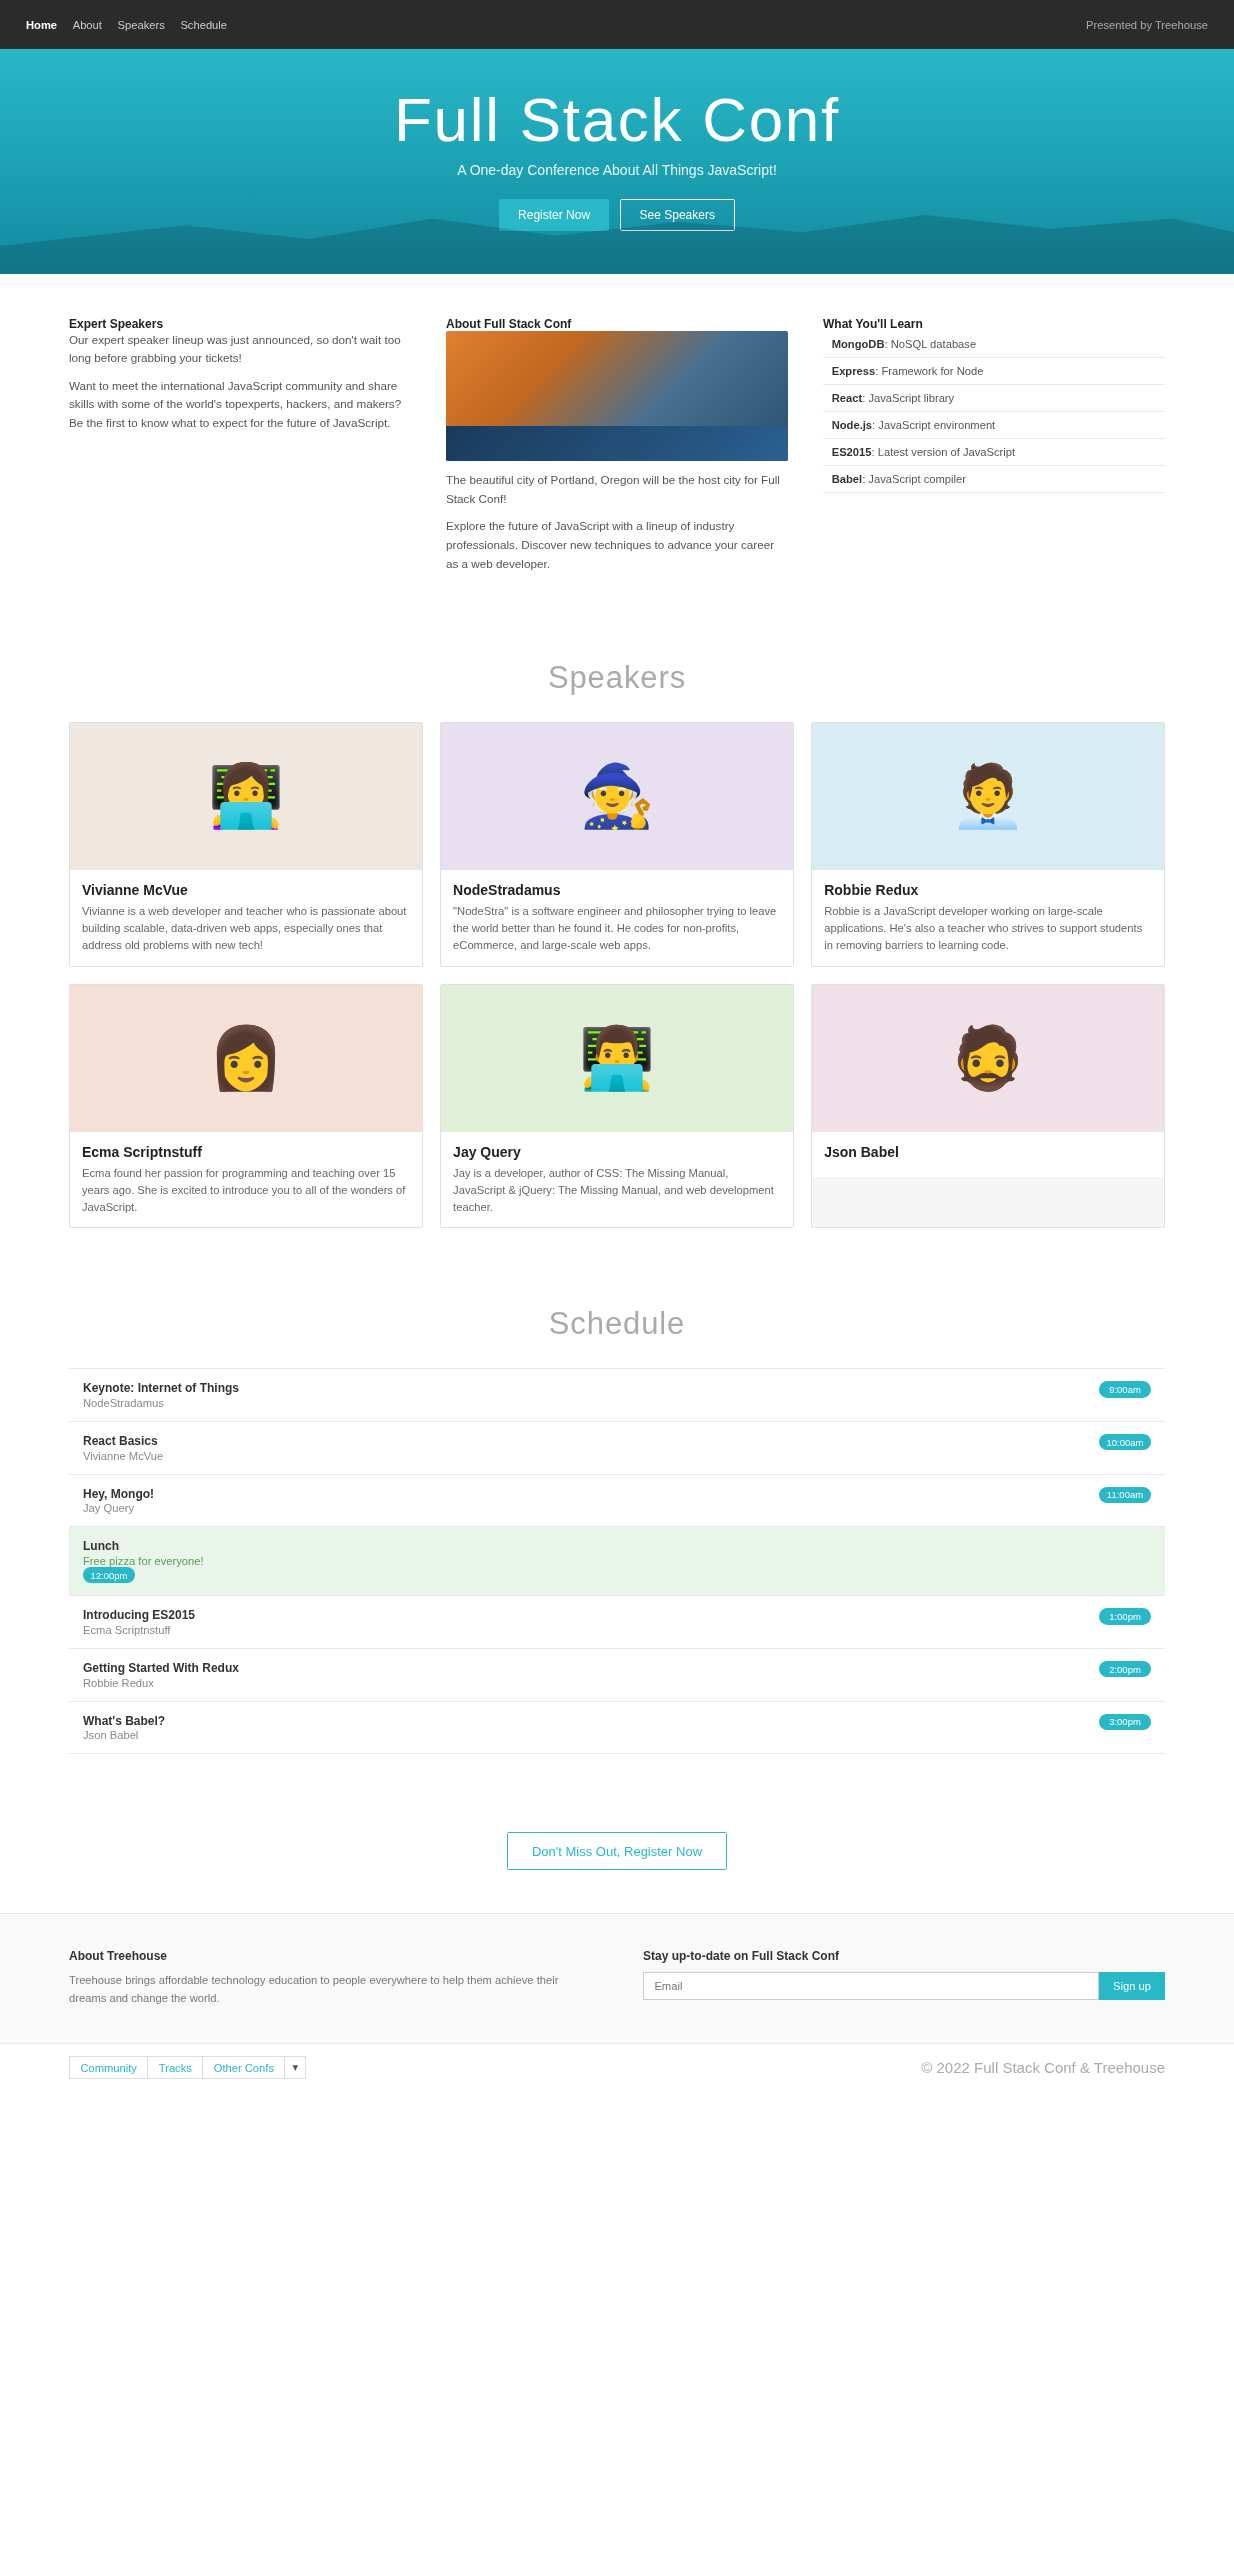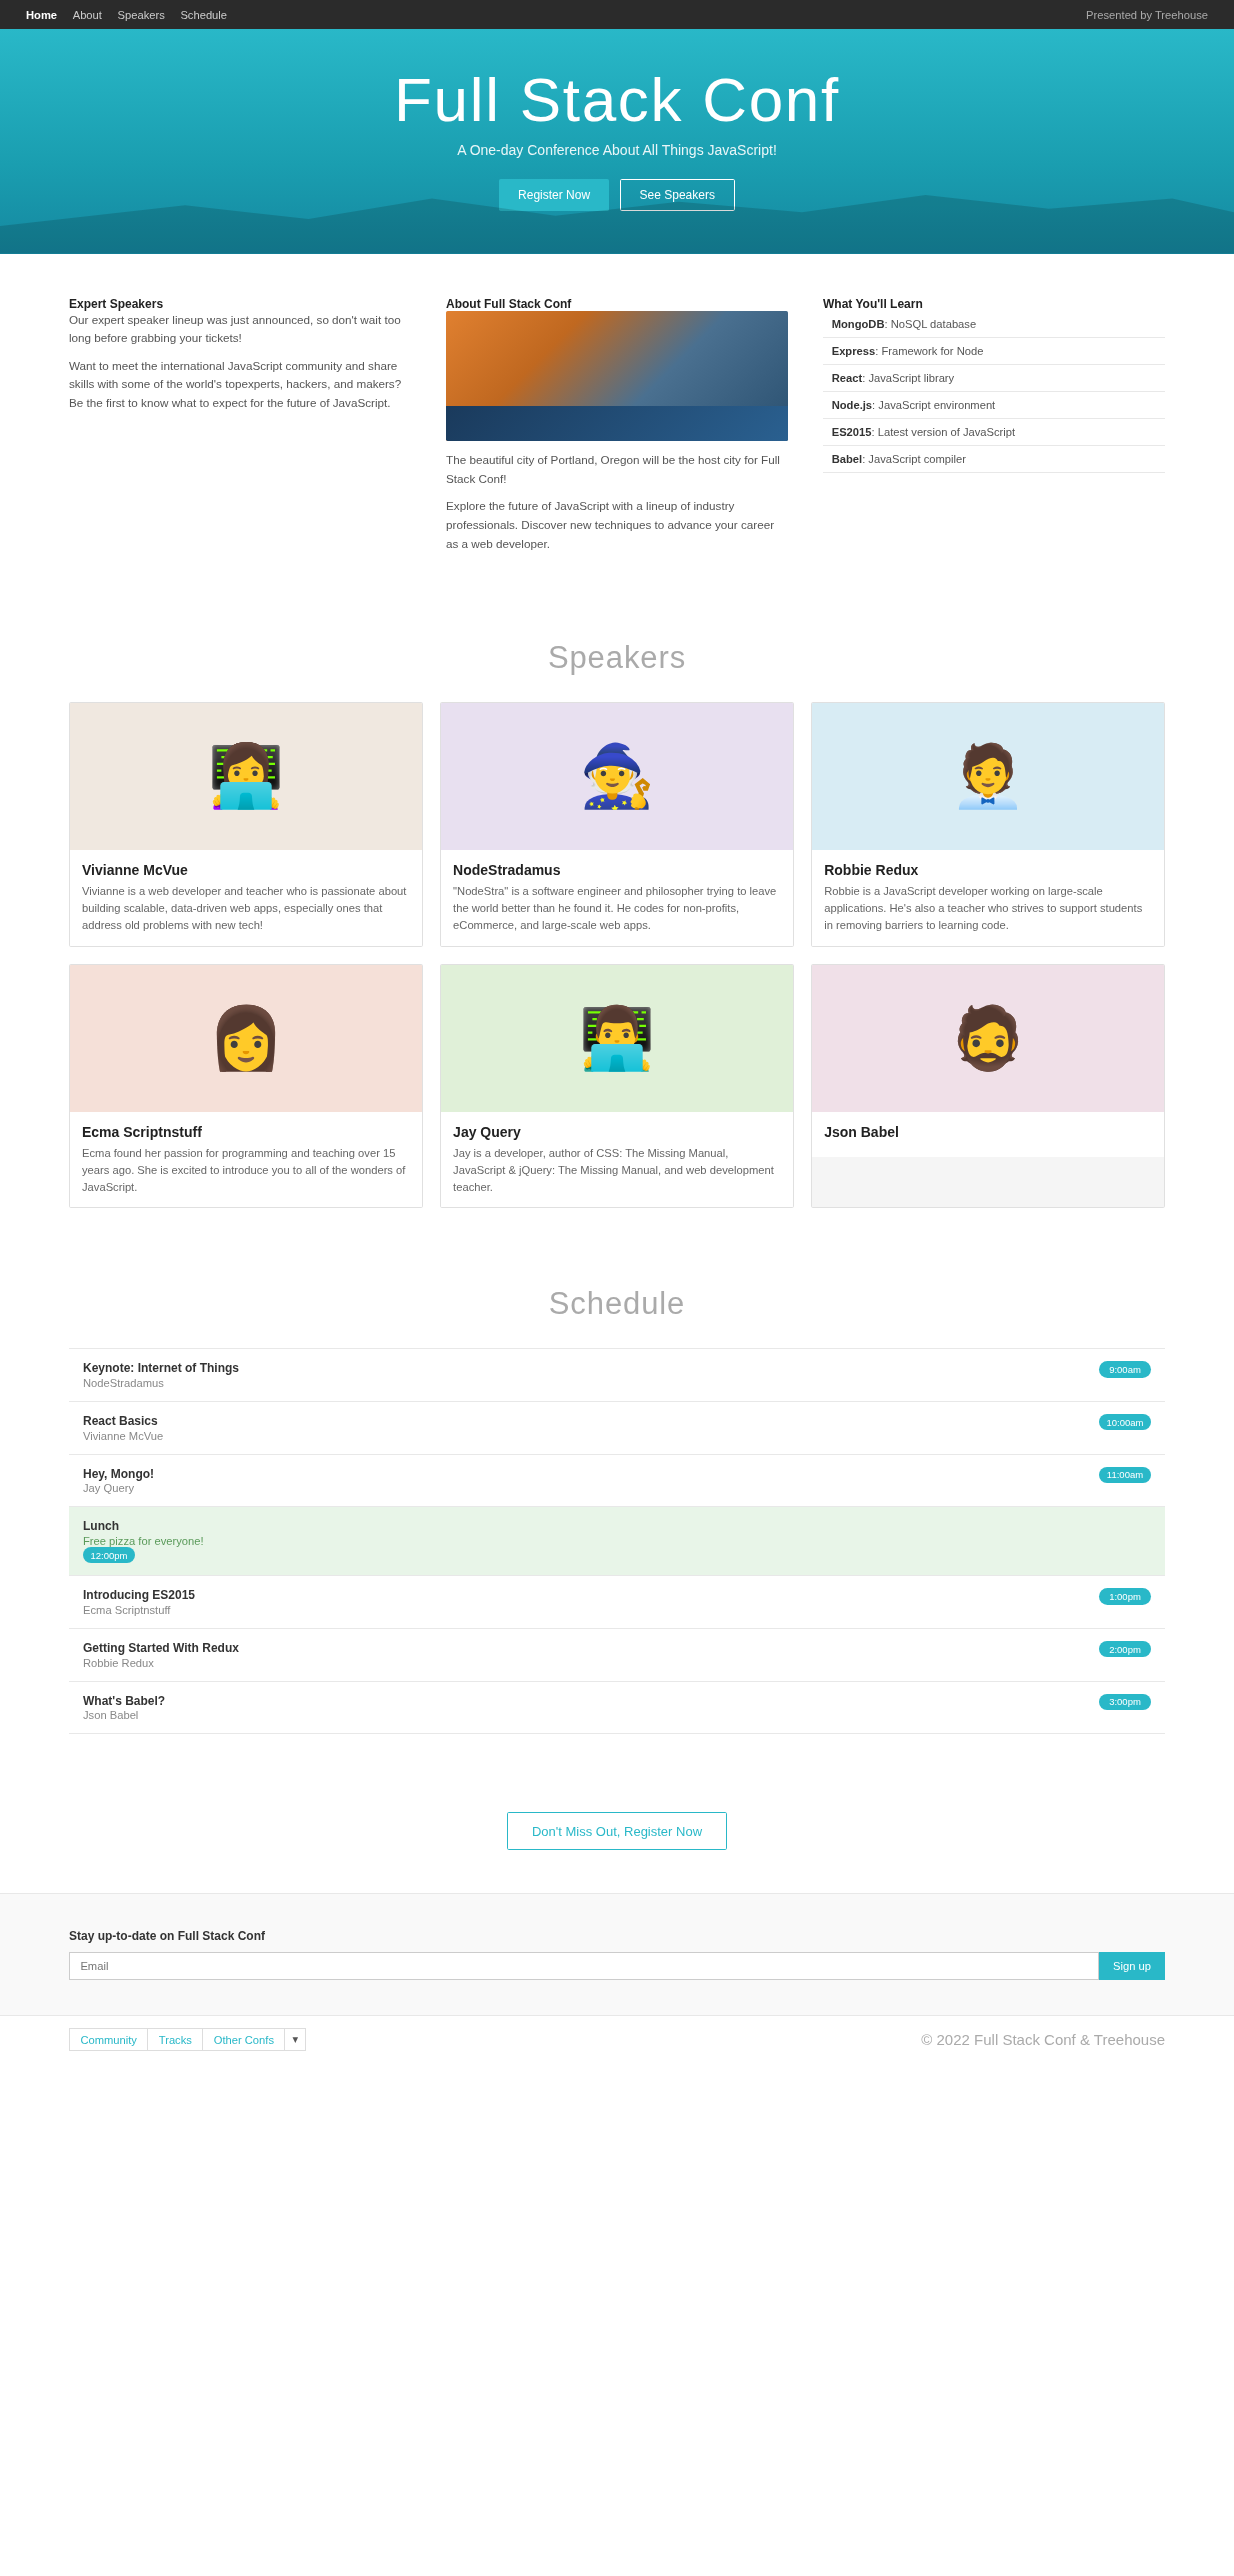--- a/index.html
+++ b/index.html
@@ -5,21 +5,21 @@
     * { box-sizing: border-box; margin: 0; padding: 0; }
     body { font-family: Arial, sans-serif; font-size: 12px; color: #333; background: #fff; }
 
     
     nav {
       background: #2b2b2b;
       padding: 0 26px;
       display: flex;
       align-items: center;
       justify-content: space-between;
-      height: 29px;
+      height: 49px;
     }
     .nav-links { display: flex; gap: 15.6px; }
     .nav-links a {
       color: #ccc;
       text-decoration: none;
       font-size: 11.2px;
     }
     .nav-links a.active { color: #fff; font-weight: bold; }
     .nav-presented { color: #aaa; font-size: 11.2px; }
 
@@ -424,20 +424,24 @@
       </div>
     </div>
 </section>
 
 <div class="cta-section">
   <button class="btn-cta">Don't Miss Out, Register Now</button>
 </div>
 
 <div class="footer-top">
   <div class="footer-col">
+    <h3>About Treehouse</h3>
+    <p>Treehouse brings affordable technology education to people everywhere to help them achieve their dreams and change the world.</p>
+  </div>
+  <div class="footer-col">
     <h3>Stay up-to-date on Full Stack Conf</h3>
     <div class="email-row">
       <input class="email-input" type="email" placeholder="Email" style="">
       <button class="signup-btn">Sign up</button>
     </div>
   </div>
 </div>
 <div class="footer-bottom">
   <div class="footer-links" id="footer-links">
       <a href="#">Community</a>

